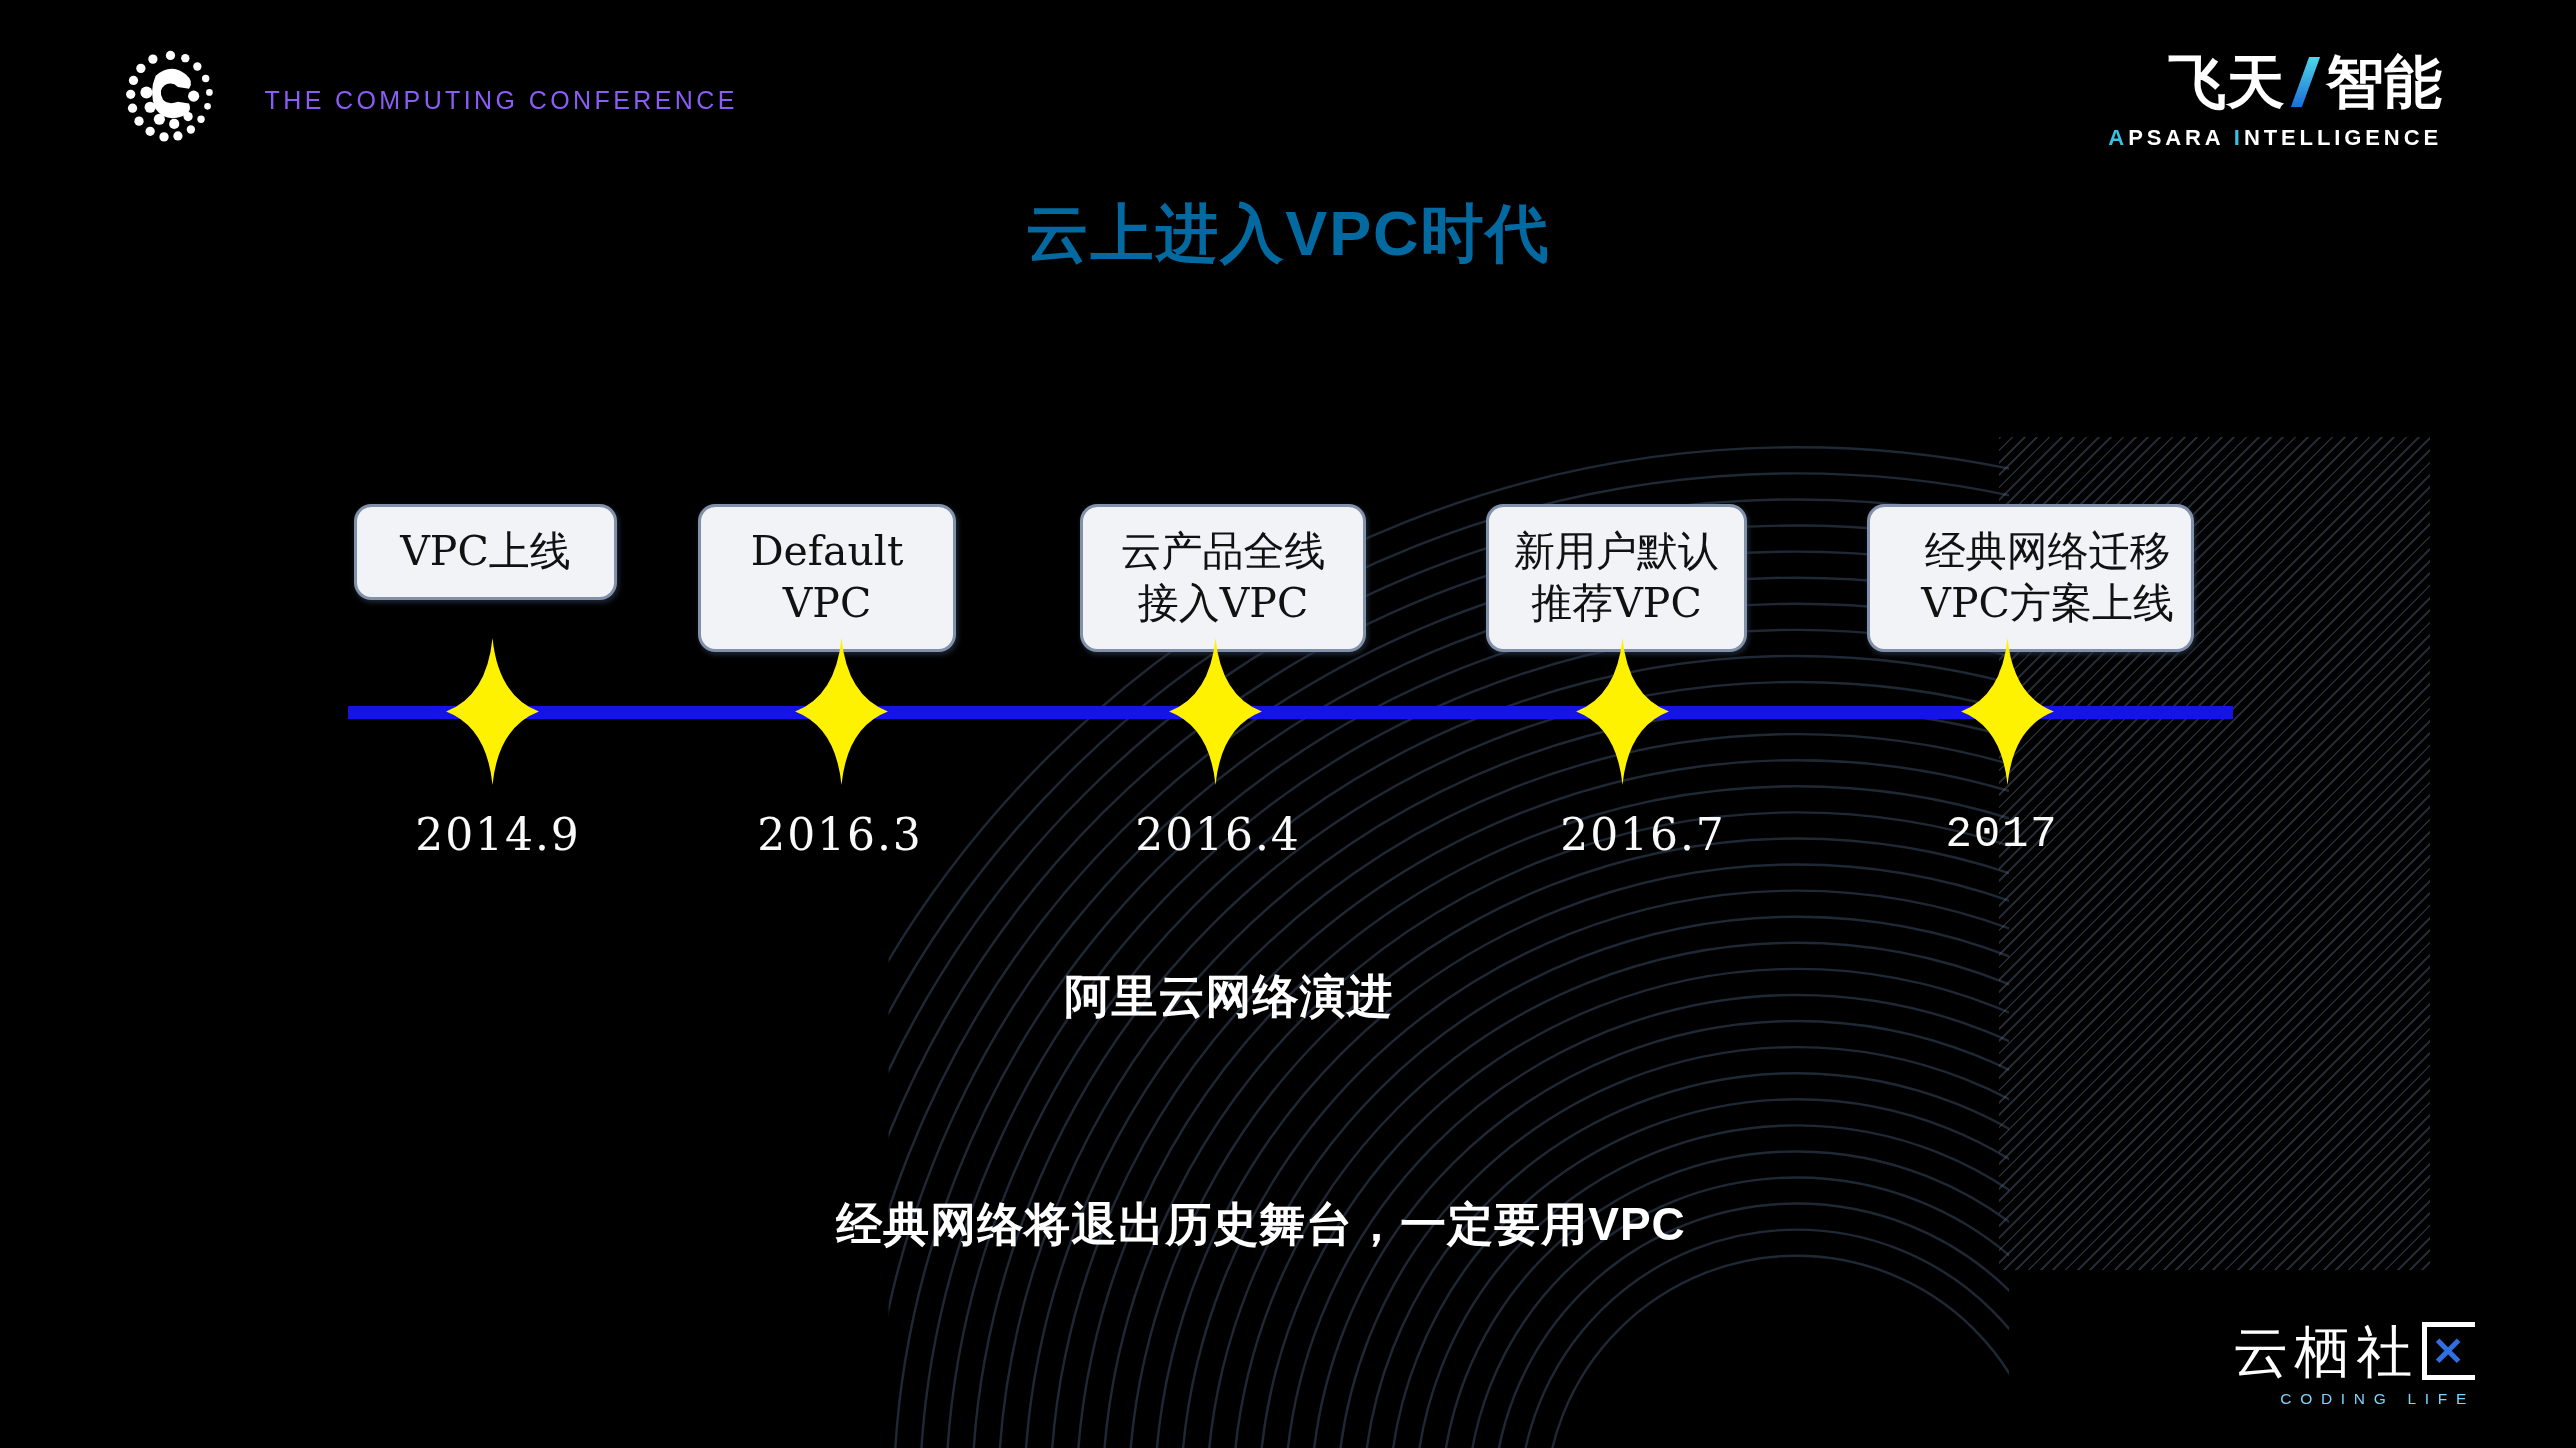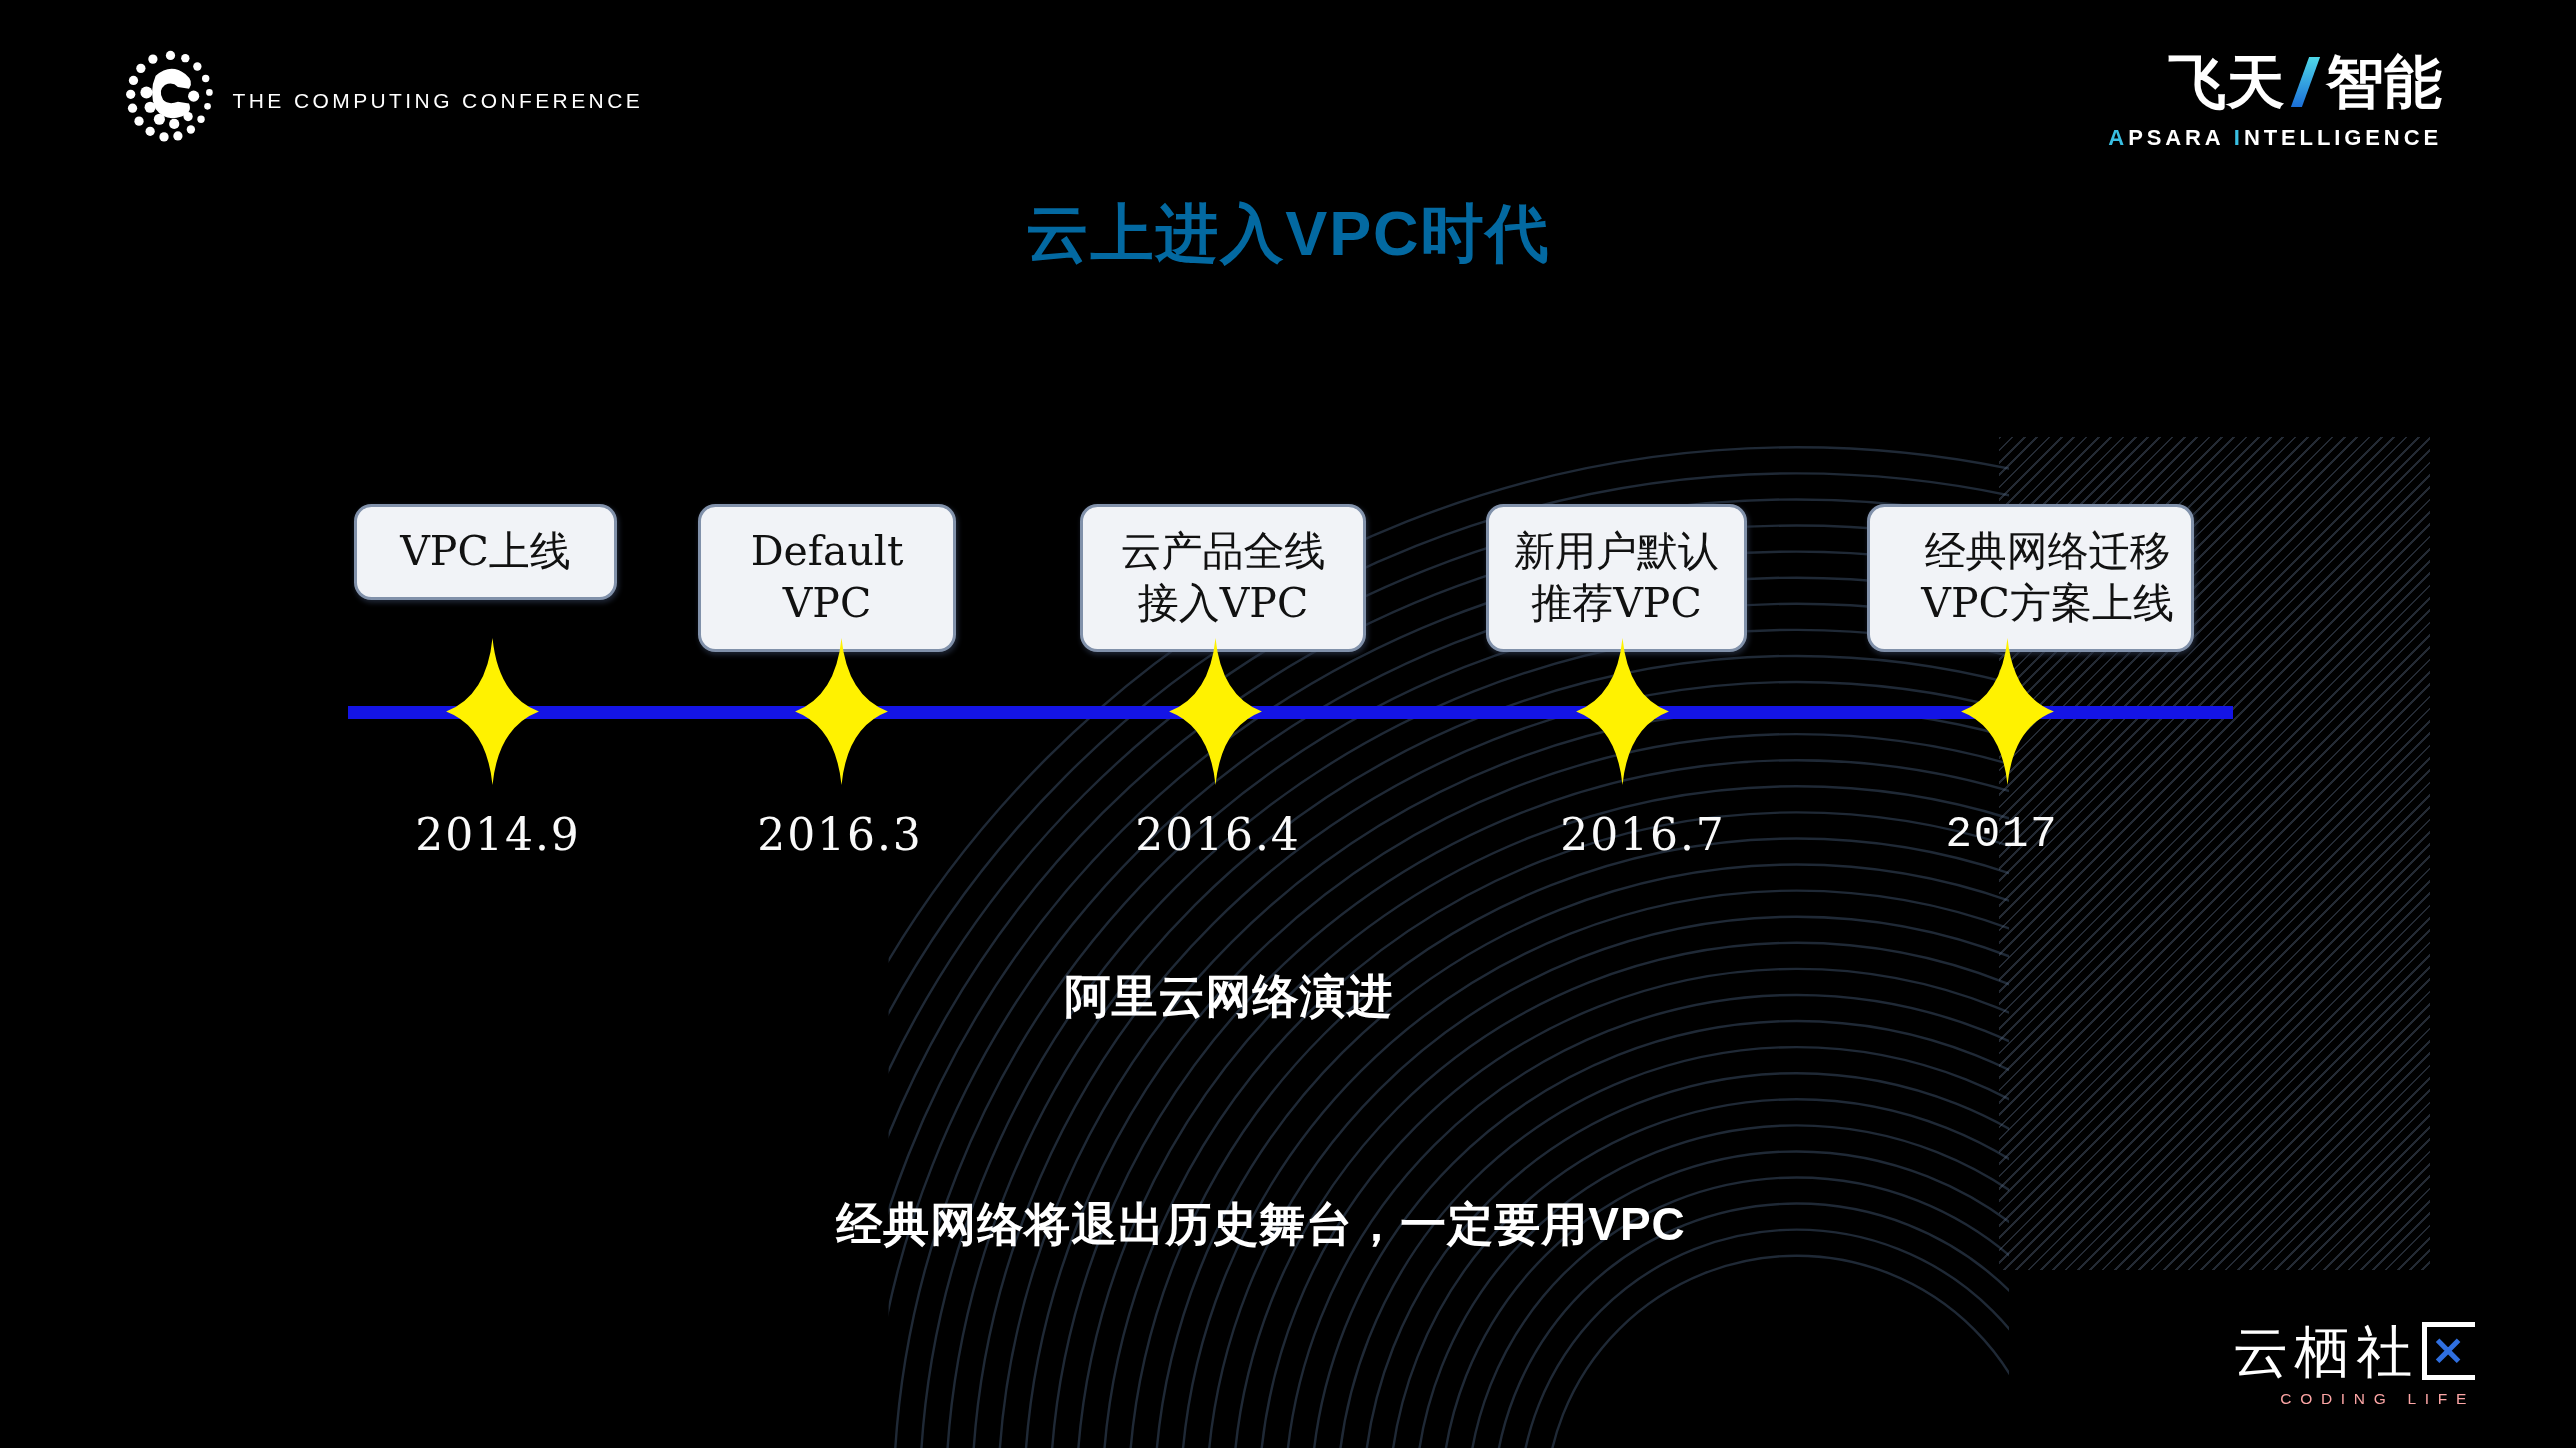--- a/index.html
+++ b/index.html
@@ -16,21 +16,21 @@
     position:absolute;left:1999px;top:437px;width:431px;height:833px;
     background:repeating-linear-gradient(135deg,
       rgba(88,104,128,.50) 0px, rgba(88,104,128,.50) 1.9px,
       rgba(0,0,0,0) 1.9px, rgba(0,0,0,0) 8.7px);
     opacity:.8;
   }
   
   .conf{position:absolute;left:124px;top:48px;display:flex;align-items:center;}
   .conf-icon{width:93px;height:100px;margin-right:15.5px;}
   .conf-text .l1{font-size:36px;font-weight:bold;color:#fff;letter-spacing:1px;}
-  .conf-text .l2{font-size:21px;color:#ffffff;letter-spacing:3.4px;margin-top:5.8px;}
+  .conf-text .l2{font-size:25px;color:#8b5cf6;letter-spacing:3.4px;margin-top:5.8px;margin-left:32px;}
   .apsara{position:absolute;right:134px;top:53px;text-align:right;}
   .apsara-cn{display:flex;align-items:center;justify-content:flex-end;font-size:58px;font-weight:bold;color:#fff;line-height:1;}
   .apsara-slash{display:inline-block;width:10.6px;height:50px;background:linear-gradient(180deg,#4fd8e8,#1b6fd8);transform:skewX(-20deg);margin:0 15.5px;}
   .apsara-en{margin-top:13.5px;font-size:22px;font-weight:bold;color:#fff;letter-spacing:3.9px;}
   .apsara-en .hl{color:#39bfe2;}
   
   .title{
     position:absolute;left:0;top:191px;width:100%;
     text-align:center;font-size:63px;font-weight:bold;color:#0369a1;letter-spacing:1.9px;
   }
@@ -67,21 +67,21 @@
   .caption2{position:absolute;left:1261px;top:1194px;transform:translateX(-50%);
     font-size:46px;font-weight:bold;color:#fff;letter-spacing:1px;white-space:nowrap;}
   
   .community{position:absolute;right:101px;bottom:41px;text-align:right;}
   .community-cn{display:flex;align-items:flex-end;justify-content:flex-end;color:#fff;
     font-size:56px;font-weight:400;letter-spacing:5.8px;line-height:1;}
   .qu{display:inline-flex;align-items:center;justify-content:center;
     width:48px;height:48px;margin-left:3.9px;
     border-top:5.8px solid #fff;border-left:5.8px solid #fff;border-bottom:5.8px solid #fff;}
   .qu-x{font-size:39px;font-weight:bold;color:#2f6fe0;line-height:1;}
-  .community-en{margin-top:9.7px;font-size:15.5px;color:#fca5a5;letter-spacing:8.7px;}
+  .community-en{margin-top:9.7px;font-size:15.5px;color:#7dd3fc;letter-spacing:8.7px;}
 </style>
 </head>
 <body>
 
 <div class="slide">
 
   <svg class="swirl" width="2576" height="1449" viewBox="0 0 2667 1500">
     <defs>
       <clipPath id="swirlClip">
           <rect x="920" y="455" width="1160" height="1045"></rect>

